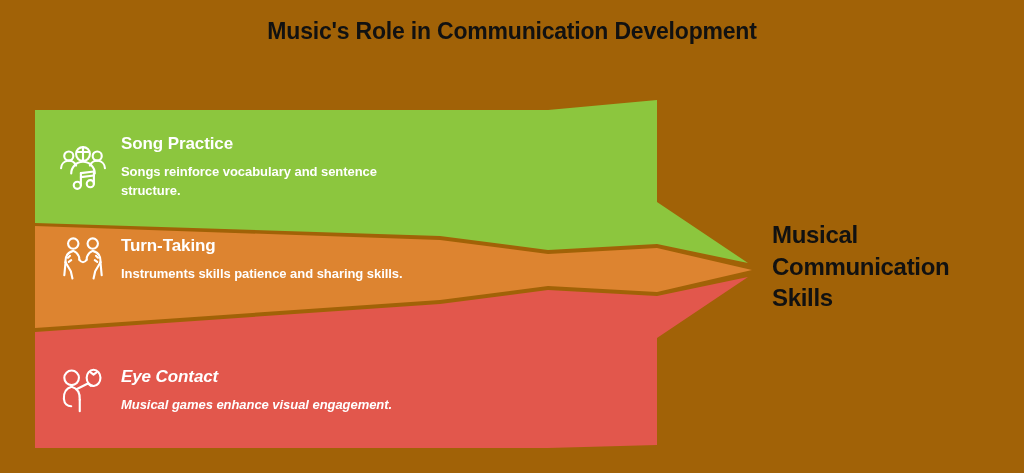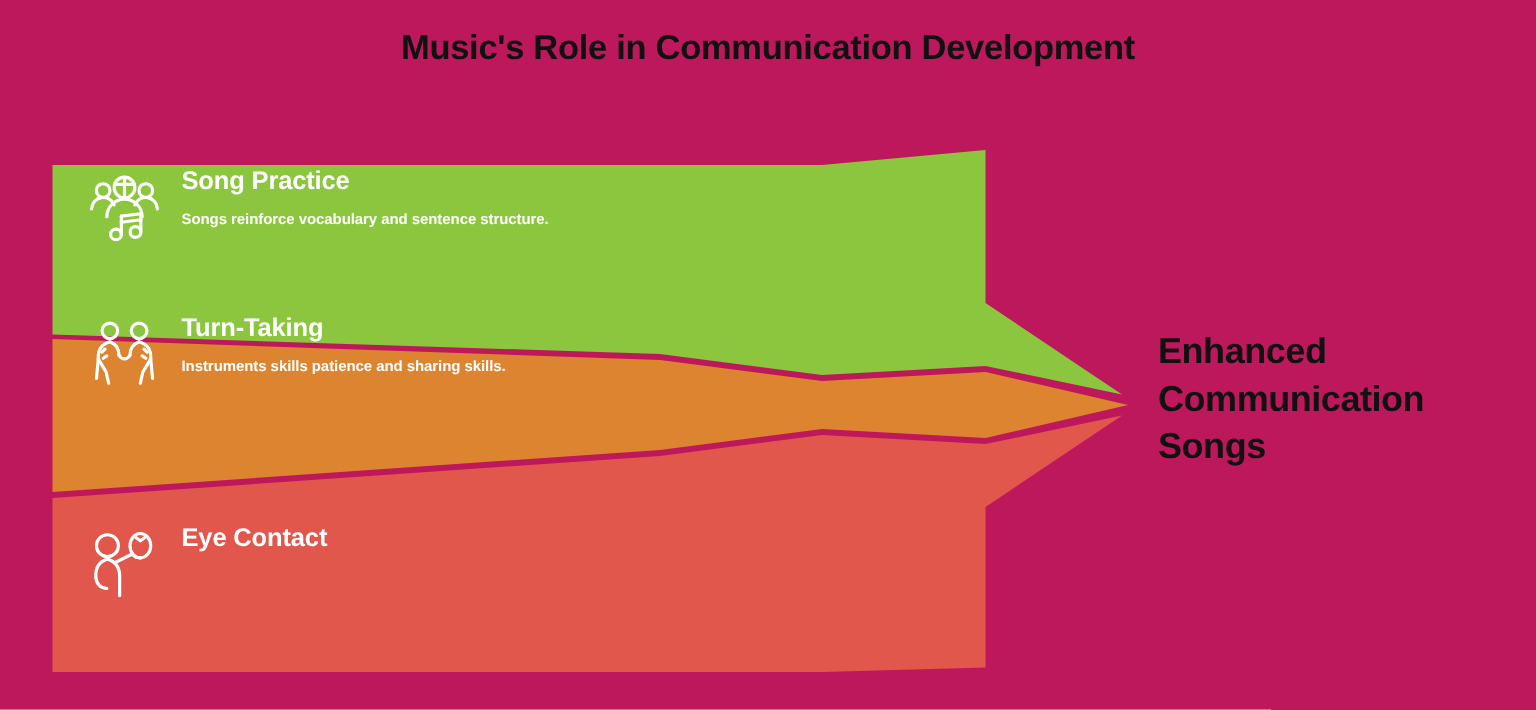--- a/index.html
+++ b/index.html
@@ -14,21 +14,21 @@
     font-family: "Liberation Sans", sans-serif;
     color: #1a1a1a;
     overflow: hidden;
     position: relative;
   }
 
   #infographic {
     position: relative;
     width: 1024px;
     height: 473px;
-    background: #be185d;
+    background: #a16207;
   }
 
   
   .chart-title {
     position: absolute;
     top: 18px;
     left: 0;
     width: 1024px;
     text-align: center;
     font-size: 23px;
@@ -44,21 +44,21 @@
     top: 0;
     left: 0;
     width: 1024px;
     height: 473px;
   }
 
   
   .band-content {
     position: absolute;
     display: flex;
-    align-items: flex-start;
+    align-items: center;
   }
   .band-icon {
     width: 56px;
     height: 56px;
     flex: 0 0 56px;
     margin-left: 20px;
     margin-right: 10px;
     display: flex;
     align-items: center;
     justify-content: center;
@@ -76,30 +76,30 @@
   .band-heading {
     color: #ffffff;
     font-size: 17px;
     font-weight: bold;
     line-height: 1.25;
     margin-bottom: 9px;
     letter-spacing: -0.1px;
   }
   .band-desc {
     color: #ffffff;
-    font-size: 10px;
+    font-size: 13px;
     font-weight: bold;
     line-height: 1.42;
     letter-spacing: -0.05px;
     max-width: 300px;
   }
 
   #band-content-1 { left: 35px; top: 110px;  width: 430px; height: 113px; }
   #band-content-2 { left: 35px; top: 208px;  width: 430px; height: 102px; }
-  #band-content-3 { left: 35px; top: 348px;  width: 440px; height: 116px; }
+  #band-content-3 { left: 35px; top: 332px;  width: 440px; height: 116px; font-style: italic; }
 
   
   .outcome {
     position: absolute;
     left: 772px;
     top: 219px;
     width: 240px;
     font-size: 24px;
     font-weight: bold;
     line-height: 1.32;
@@ -230,18 +230,19 @@
         <ellipse cx="45" cy="17" rx="8.5" ry="10"></ellipse>
         <path d="M38 24 L41.5 26.5"></path>
 
         <path d="M41.5 26.5 L45 27"></path>
 
         <path d="M41 10 L45 13 L49 10"></path>
       </svg>
     </div>
     <div class="band-text">
       <div class="band-heading">Eye Contact</div>
+      <div class="band-desc">Musical games enhance visual engagement.</div>
     </div>
   </div>
 
-  <div class="outcome">Enhanced Communication Songs</div>
+  <div class="outcome">Musical Communication Skills</div>
 
 </div>
 
 </body></html>

